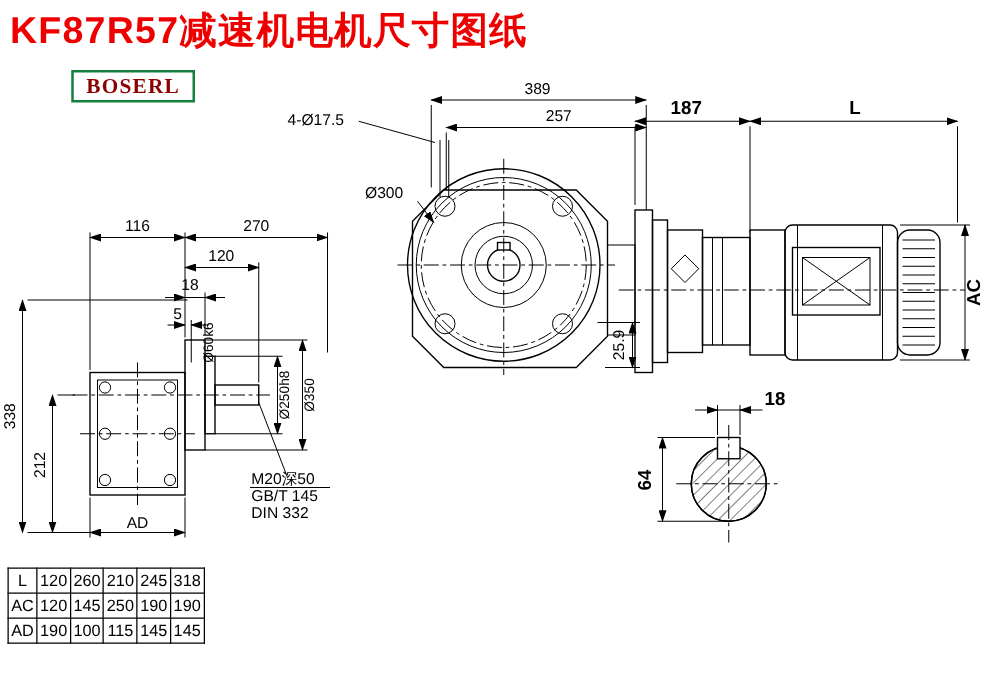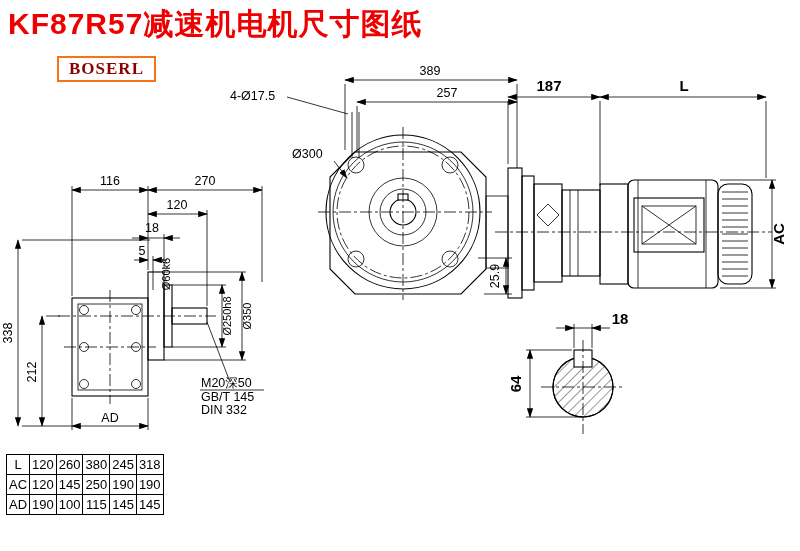--- a/index.html
+++ b/index.html
@@ -1,20 +1,20 @@
 <!DOCTYPE html>
 <html><head>
 <meta charset="utf-8">
 <style>
   html,body{margin:0;padding:0;background:#fff;}
   body{width:800px;height:551px;position:relative;overflow:hidden;
        font-family:"Liberation Sans",sans-serif;color:#000;}
   .page-title{position:absolute;left:8px;top:4px;font-size:30px;font-weight:bold;color:#ee0000;
               letter-spacing:1px;}
-  .logo-box{position:absolute;left:57px;top:56px;border:2px solid #f97316;background:#fff;
+  .logo-box{position:absolute;left:57px;top:56px;border:2px solid #15803d;background:#fff;
             padding:1px 10px;font-family:"Liberation Serif",serif;font-size:17px;font-weight:bold;
             color:#8b0000;letter-spacing:1px;}
   svg{position:absolute;left:0;top:0;}
   svg text{font-family:"Liberation Sans",sans-serif;fill:#000;}
   .t12{font-size:12.5px;}
   .t11{font-size:11px;}
   .tb{font-size:15px;font-weight:bold;}
   .ln{stroke:#000;stroke-width:1.1;fill:none;}
   .thin{stroke:#000;stroke-width:0.8;fill:none;}
   .cl{stroke:#000;stroke-width:0.8;stroke-dasharray:12 3 3 3;fill:none;}
@@ -247,21 +247,21 @@
     </g>
   </g>
 </svg>
 
 <table class="spec-table">
   <tbody>
   <tr>
     <td>L</td>
     <td>120</td>
     <td>260</td>
-    <td>380</td>
+    <td>210</td>
     <td>245</td>
     <td>318</td>
   </tr>
   <tr>
     <td>AC</td>
     <td>120</td>
     <td>145</td>
     <td>250</td>
     <td>190</td>
     <td>190</td>

